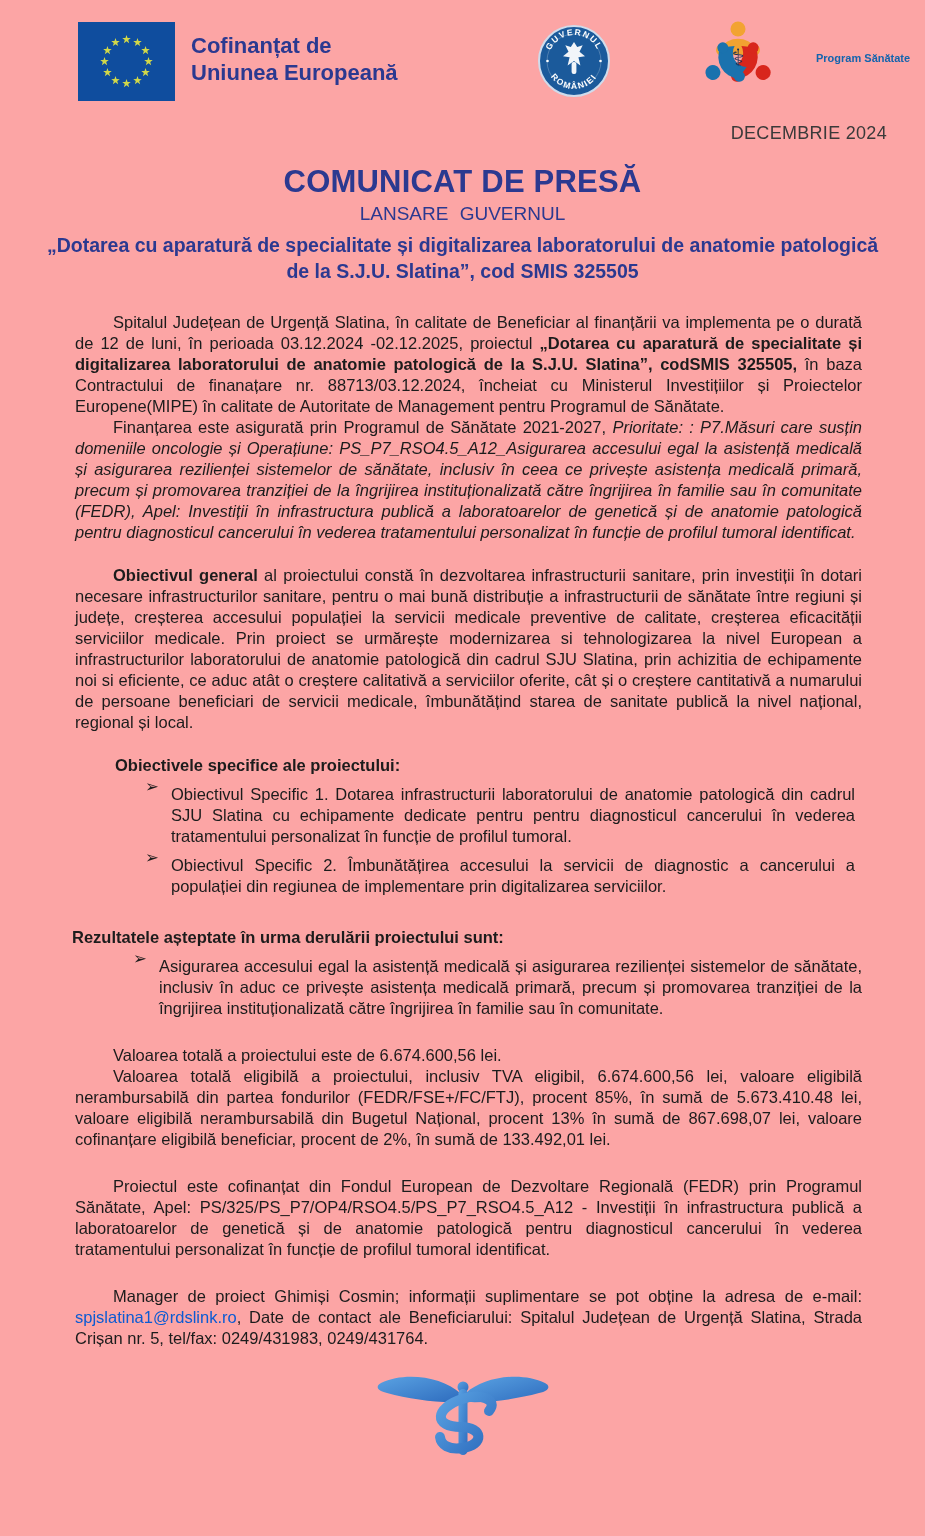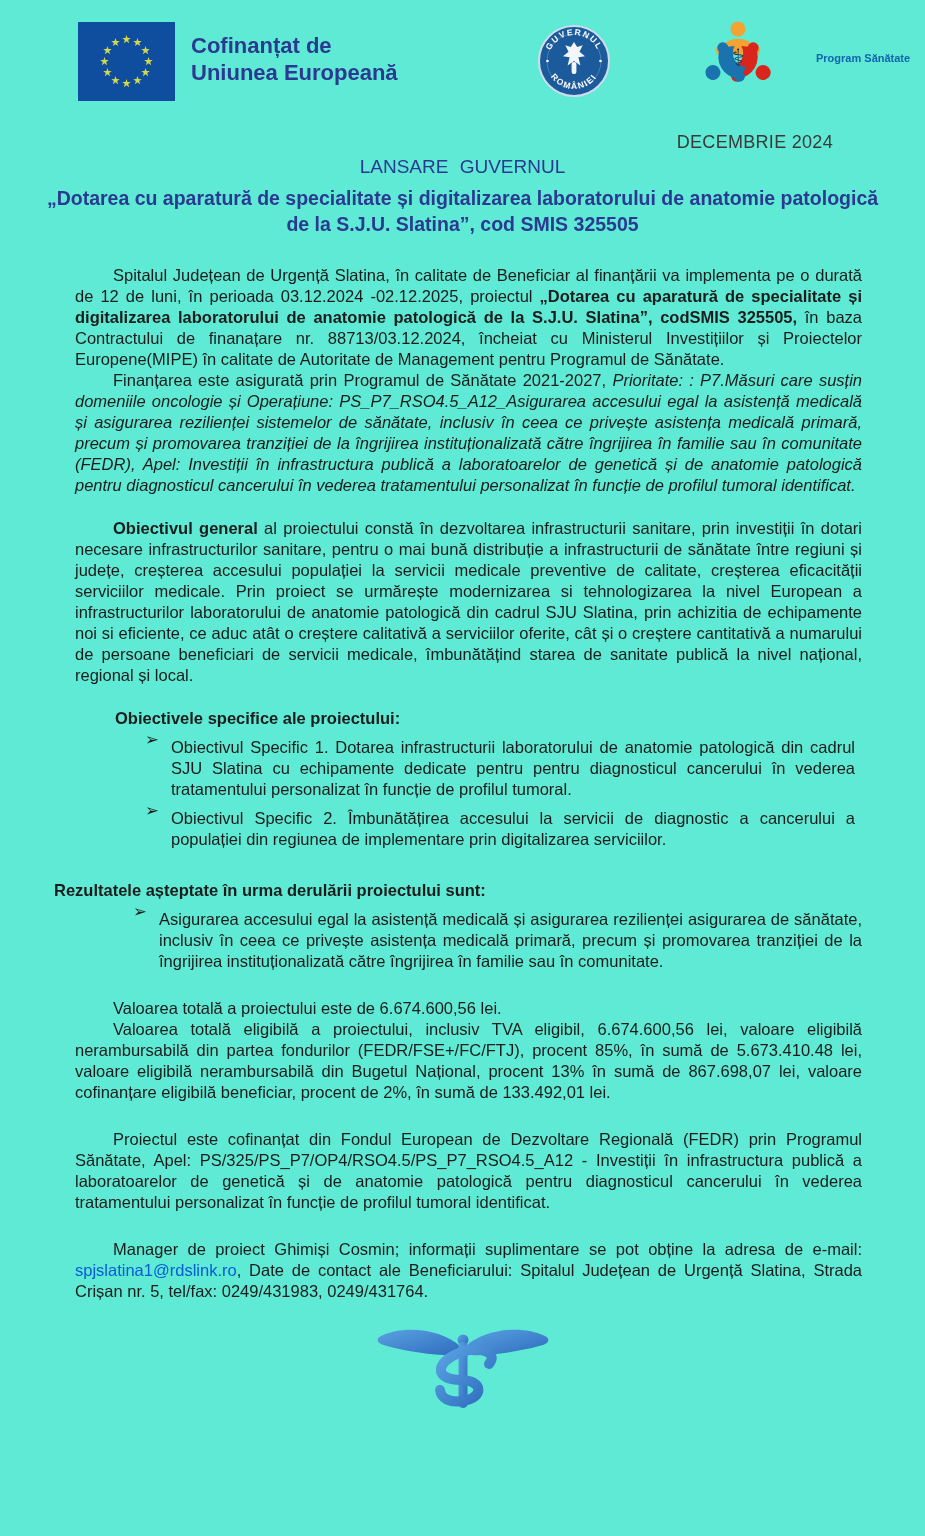--- a/index.html
+++ b/index.html
@@ -1,34 +1,34 @@
 <!DOCTYPE html>
 <html><head>
 <meta charset="utf-8">
 <style>
   * { box-sizing: border-box; }
   html,body { margin:0; padding:0; background:#ffffff; }
   .page {
     position:relative;
     width:925px; height:1536px;
     margin:0 auto;
-    background:#5eead4;
+    background:#fca5a5;
     font-family:"Liberation Sans", sans-serif;
     color:#1c1c1c;
     overflow:hidden;
   }
   
   .header { position:relative; height:108px; }
   .eu-block { position:absolute; left:78px; top:22px; display:flex; gap:16px; align-items:flex-start; }
   .eu-text { padding-top:10px; font-size:22px; line-height:27px; font-weight:bold; color:#2b3990; }
   .gov-seal { position:absolute; left:537px; top:24px; }
   .program-block { position:absolute; left:698px; top:18px; display:flex; align-items:center; gap:6px; }
   .program-label { font-size:11px; font-weight:bold; color:#1464ae; white-space:nowrap;padding-left:32px; }
   
-  .date-row { text-align:right; padding-right:92px; margin-top:24px; font-size:18px; color:#3a3a3a; letter-spacing:0.3px; }
+  .date-row { text-align:right; padding-right:38px; margin-top:15px; font-size:18px; color:#3a3a3a; letter-spacing:0.3px; }
   
   .h1 { margin-top:20px; text-align:center; font-size:31px; font-weight:bold; color:#2b3990; letter-spacing:0.2px; }
   .h2 { margin-top:3px; text-align:center; font-size:19px; color:#2b3990; word-spacing:6px; }
   .h3 { margin-top:7px; text-align:center; font-size:19.5px; line-height:26px; font-weight:bold; color:#2b3990; }
   
   .content { margin-top:28px; }
   .para {
     margin:0 63px 0 75px;
     font-size:16.5px; line-height:21px;
     text-align:justify;
@@ -127,20 +127,21 @@
         </g>
 
         <text x="40" y="48" text-anchor="middle" font-size="24" fill="#1b2f52" font-family="DejaVu Sans, sans-serif">⚕</text>
       </svg>
       <span class="program-label">Program Sănătate</span>
     </div>
   </div>
 
   <div class="date-row">DECEMBRIE 2024</div>
 
+  <div class="h1">COMUNICAT DE PRESĂ</div>
   <div class="h2">LANSARE  GUVERNUL</div>
   <div class="h3">
     <div>„Dotarea cu aparatură de specialitate și digitalizarea laboratorului de anatomie patologică</div>
     <div>de la S.J.U. Slatina”, cod SMIS 325505</div>
   </div>
 
   <div class="content">
 
     <p class="para"><span>Spitalul Județean de Urgență Slatina, în calitate de Beneficiar al finanțării va implementa pe o durată de 12 de luni, în perioada 03.12.2024 -02.12.2025, proiectul </span><span class="bold">„Dotarea cu aparatură de specialitate și digitalizarea laboratorului de anatomie patologică de la S.J.U. Slatina”, codSMIS 325505,</span><span> în baza Contractului de finanațare nr. 88713/03.12.2024, încheiat cu Ministerul Investițiilor și Proiectelor Europene(MIPE) în calitate de Autoritate de Management pentru Programul de Sănătate.</span></p>
 
@@ -160,24 +161,24 @@
       </div>
       <div class="list-item obj-item">
         <span class="bullet">➢</span>
         <span class="li-text">Obiectivul  Specific  2.  Îmbunătățirea accesului la servicii de diagnostic a cancerului a populației din regiunea de implementare prin digitalizarea serviciilor.</span>
       </div>
     </div>
 
     <div class="gap30"></div>
 
     <div>
-      <div class="list-heading" style="margin-left:54px;">Rezultatele așteptate în urma derulării proiectului sunt:</div>
+      <div class="list-heading" style="margin-left:72px;">Rezultatele așteptate în urma derulării proiectului sunt:</div>
       <div class="list-item res-item">
         <span class="bullet">➢</span>
-        <span class="li-text">Asigurarea accesului egal la asistență medicală și asigurarea rezilienței asigurarea de sănătate, inclusiv în ceea ce privește asistența medicală primară, precum și promovarea tranziției de la îngrijirea instituționalizată către îngrijirea în familie sau în comunitate.</span>
+        <span class="li-text">Asigurarea accesului egal la asistență medicală și asigurarea rezilienței sistemelor de sănătate, inclusiv în aduc ce privește asistența medicală primară, precum și promovarea tranziției de la îngrijirea instituționalizată către îngrijirea în familie sau în comunitate.</span>
       </div>
     </div>
 
     <div class="gap26"></div>
 
     <p class="para">Valoarea totală a proiectului este de 6.674.600,56 lei.</p>
     <p class="para">Valoarea totală eligibilă a proiectului, inclusiv TVA eligibil, 6.674.600,56 lei, valoare eligibilă nerambursabilă din partea fondurilor (FEDR/FSE+/FC/FTJ), procent 85%, în sumă de 5.673.410.48 lei, valoare eligibilă nerambursabilă din Bugetul Național, procent 13% în sumă de 867.698,07 lei, valoare cofinanțare eligibilă beneficiar, procent de 2%, în sumă de 133.492,01 lei.</p>
 
     <div class="gap26"></div>
 

